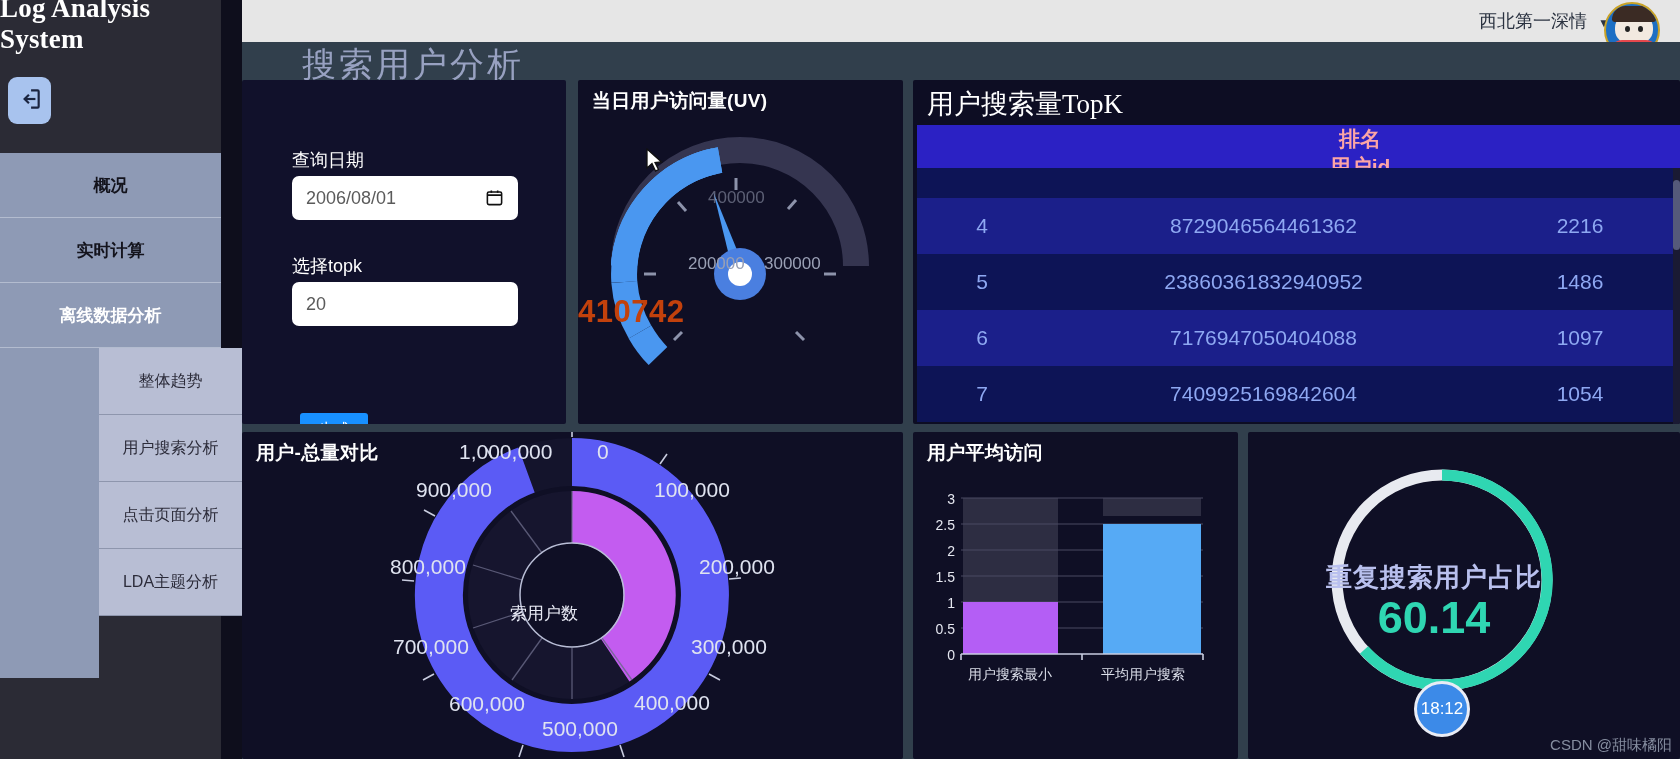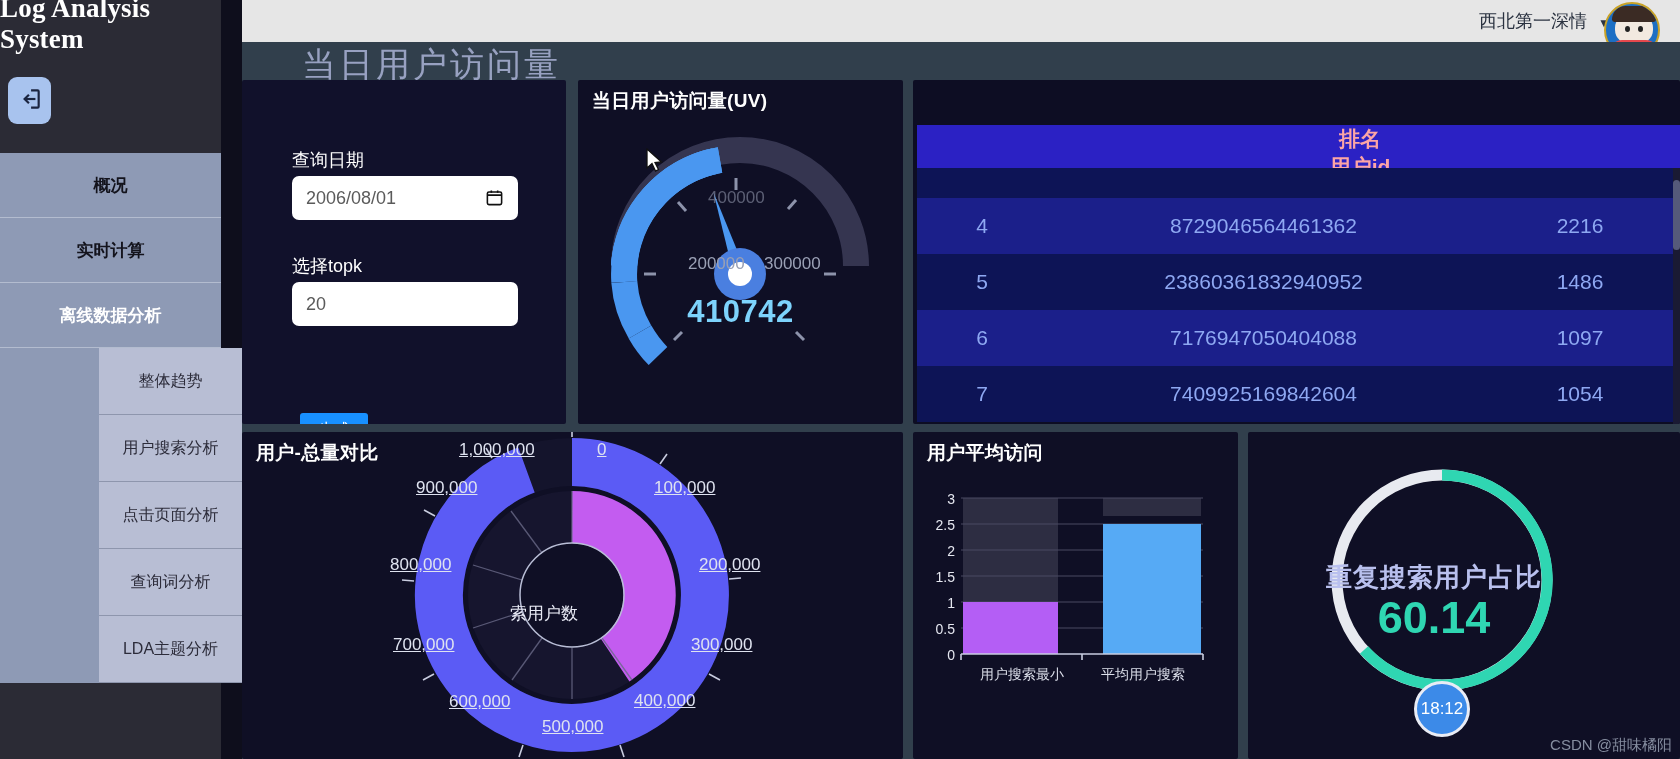--- a/index.html
+++ b/index.html
@@ -97,22 +97,22 @@
   .cal-ico { position:absolute; right:14px; top:12px; width:19px; height:19px; }
   .gen-btn {
     position:absolute; left:58px; top:333px; width:68px; height:34px;
     background:#1890ff; color:#fff; border:none; border-radius:3px;
     font-size:16px; cursor:pointer; z-index:5;
   }
 
   
   .p-gauge { left:336px; top:38px; width:325px; height:344px; }
   .gauge-val {
-    position:absolute; left:0; right:0; top:214px; text-align:center;
-    color:#7dd3fc; font-size:31px; font-weight:bold; letter-spacing:.5px;
+    position:absolute; left:0; right:0; top:214px; text-align:left;
+    color:#c2410c; font-size:31px; font-weight:bold; letter-spacing:.5px;
   }
   .gauge-tick { position:absolute; color:#9aa0b5; font-size:17px; }
 
   
   .p-topk { left:671px; top:38px; width:767px; height:344px; background:#0d0d23; }
   .topk-title {
     position:absolute; left:14px; top:6px; color:#fff; font-size:27px;
     font-family:"Liberation Serif", serif;
   }
   .topk-head {
@@ -128,21 +128,21 @@
   .c-rank { width:130px; text-align:center; }
   .c-uid  { flex:1; text-align:center; }
   .c-cnt  { width:200px; text-align:center; }
   .scrollbar {
     position:absolute; right:0; top:88px; width:7px; height:256px; background:#1a1a33;
   }
   .scrollthumb { position:absolute; right:0; top:100px; width:7px; height:70px; background:#555a7a; border-radius:4px; }
 
   
   .p-donut { left:0px; top:390px; width:661px; height:327px; }
-  .donut-tick { position:absolute; color:#dfe3f0; font-size:17px;text-decoration:underline; }
+  .donut-tick { position:absolute; color:#dfe3f0; font-size:21px; }
   .donut-center { position:absolute; color:#e8eaf5; font-size:17px; }
 
   
   .p-bar { left:671px; top:390px; width:325px; height:327px; }
   .ax-y { position:absolute; color:#e5e7f0; font-size:14px; text-align:right; width:34px; }
   .ax-x { position:absolute; color:#dcdfea; font-size:14px; text-align:center; }
 
   
   .p-ring { left:1006px; top:390px; width:432px; height:327px; }
   .ring-label {
@@ -198,23 +198,20 @@
           <div class="subnav-item">
             <span>整体趋势</span>
           </div>
           <div class="subnav-item">
             <span>用户搜索分析</span>
           </div>
           <div class="subnav-item">
             <span>点击页面分析</span>
           </div>
           <div class="subnav-item">
-            <span>查询词分析</span>
-          </div>
-          <div class="subnav-item">
             <span>LDA主题分析</span>
           </div>
         </div>
       </div>
     </div>
   </div>
 
   <div class="topbar">
     <div class="user-name">
       <span>西北第一深情</span>
@@ -223,21 +220,21 @@
   </div>
   <div class="avatar">
     <div class="face"></div>
     <div class="hair"></div>
     <div class="eye l"></div>
     <div class="eye r"></div>
     <div class="body"></div>
   </div>
 
   <div class="board">
-    <div class="board-title">当日用户访问量</div>
+    <div class="board-title">搜索用户分析</div>
 
     <div class="panel p-form">
       <div class="form-label" style="left:50px; top:68px;">查询日期</div>
       <div style="position:absolute; left:50px; top:96px;">
         <input class="form-input" style="position: relative; left: 0px; top: 0px;" value="2006/08/01">
         <span class="cal-ico">
           <svg width="19" height="19" viewBox="0 0 24 24" fill="none" stroke="#111" stroke-width="2">
             <rect x="3" y="5" width="18" height="16" rx="2"></rect>
               <path d="M3 9h18"></path>
               <path d="M8 3v3M16 3v3"></path>
@@ -278,20 +275,21 @@
           <circle cx="0" cy="0" r="12" fill="#ffffff"></circle>
         </g>
       </svg>
       <div class="gauge-tick" style="left:110px; top:174px;">200000</div>
       <div class="gauge-tick" style="left:186px; top:174px;">300000</div>
       <div class="gauge-tick" style="left:130px; top:108px; opacity:.55;">400000</div>
       <div class="gauge-val">410742</div>
     </div>
 
     <div class="panel p-topk">
+      <div class="topk-title">用户搜索量TopK</div>
       <div class="topk-head">
         <div class="c-rank">排名</div>
         <div class="c-uid">用户id</div>
         <div class="c-cnt">搜索次数</div>
       </div>
       <div class="topk-body">
         <div class="trow even clip-top" style="margin-top:-26px;height:56px;">
           
           
           
@@ -398,21 +396,21 @@
           <line x1="290" y1="222" x2="290" y2="228" stroke="#c9cde0" stroke-width="1.6"></line>
         </g>
       </svg>
       <div class="ax-y" style="left:8px;  top:59px;">3</div>
       <div class="ax-y" style="left:8px;  top:85px;">2.5</div>
       <div class="ax-y" style="left:8px;  top:111px;">2</div>
       <div class="ax-y" style="left:8px;  top:137px;">1.5</div>
       <div class="ax-y" style="left:8px;  top:163px;">1</div>
       <div class="ax-y" style="left:8px;  top:189px;">0.5</div>
       <div class="ax-y" style="left:8px;  top:215px;">0</div>
-      <div class="ax-x" style="left:48px;  top:234px; width:122px;">用户搜索最小</div>
+      <div class="ax-x" style="left:36px;  top:234px; width:122px;">用户搜索最小</div>
       <div class="ax-x" style="left:169px; top:234px; width:122px;">平均用户搜索</div>
     </div>
 
     <div class="panel p-ring">
       <svg width="432" height="327" style="position:absolute;left:0;top:0;">
         <g transform="translate(194,148)">
           <circle r="105" fill="none" stroke="#e8eaf0" stroke-width="11"></circle>
           <path d="M 0 -105 A 105 105 0 1 1 -78 70" fill="none" stroke="#2fd6b2" stroke-width="11"></path>
         </g>
       </svg>

